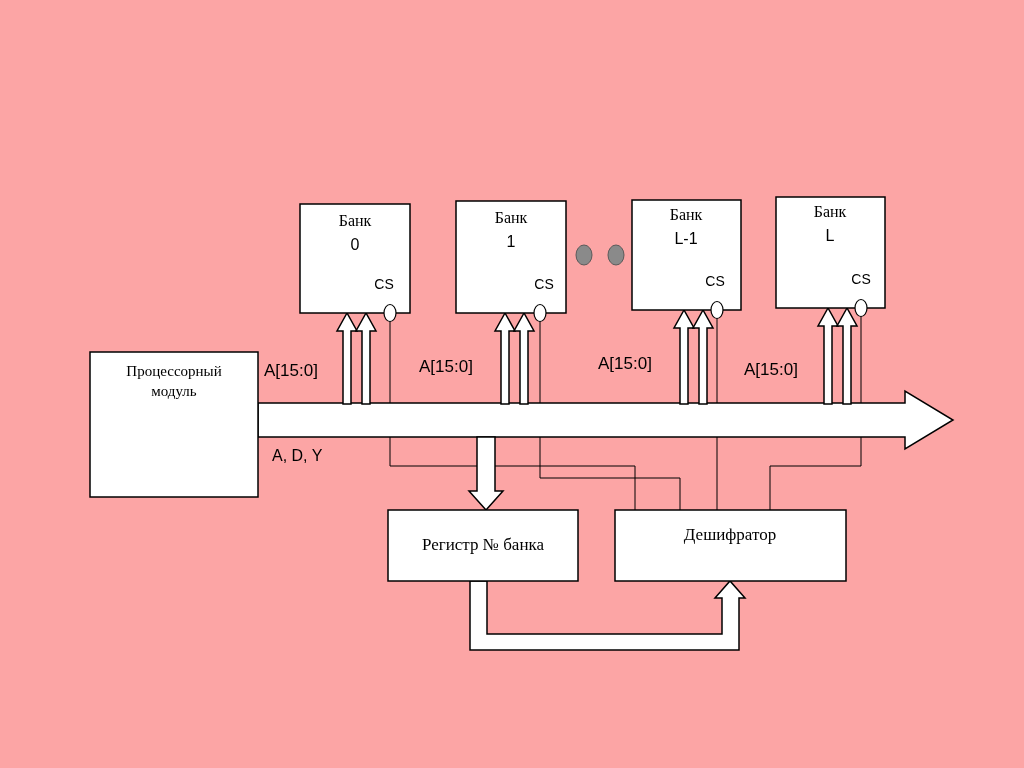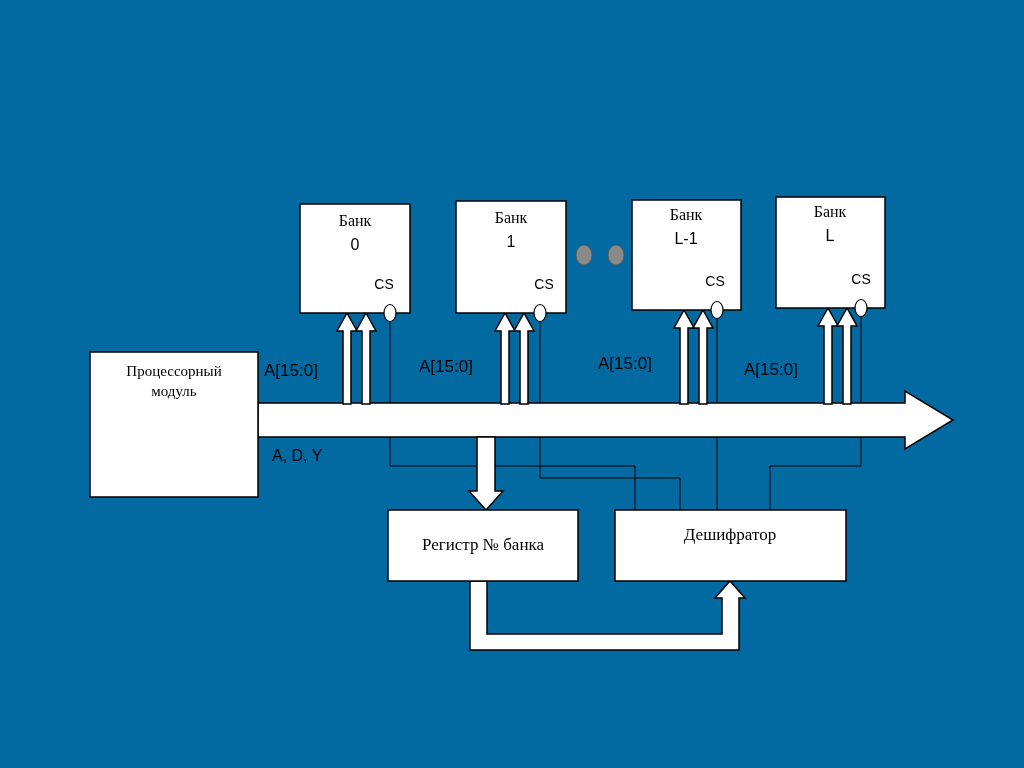--- a/index.html
+++ b/index.html
@@ -4,21 +4,21 @@
 <style>
   html, body {
     margin: 0;
     padding: 0;
     background: #ffffff;
   }
   .stage {
     width: 1024px;
     height: 768px;
     position: relative;
-    background: #0369a1;
+    background: #fca5a5;
     overflow: hidden;
   }
   svg { display: block; }
   .box    { fill: #ffffff; stroke: #000000; stroke-width: 1.5; }
   .hollow { fill: #ffffff; stroke: #000000; stroke-width: 1.5; }
   .thin   { fill: none;    stroke: #000000; stroke-width: 1; }
   .bubble { fill: #ffffff; stroke: #000000; stroke-width: 1.2; }
   .dot    { fill: #8a8a8a; stroke: #5a5a5a; stroke-width: 1; }
   .t-serif {
     font-family: "Liberation Serif", serif;

